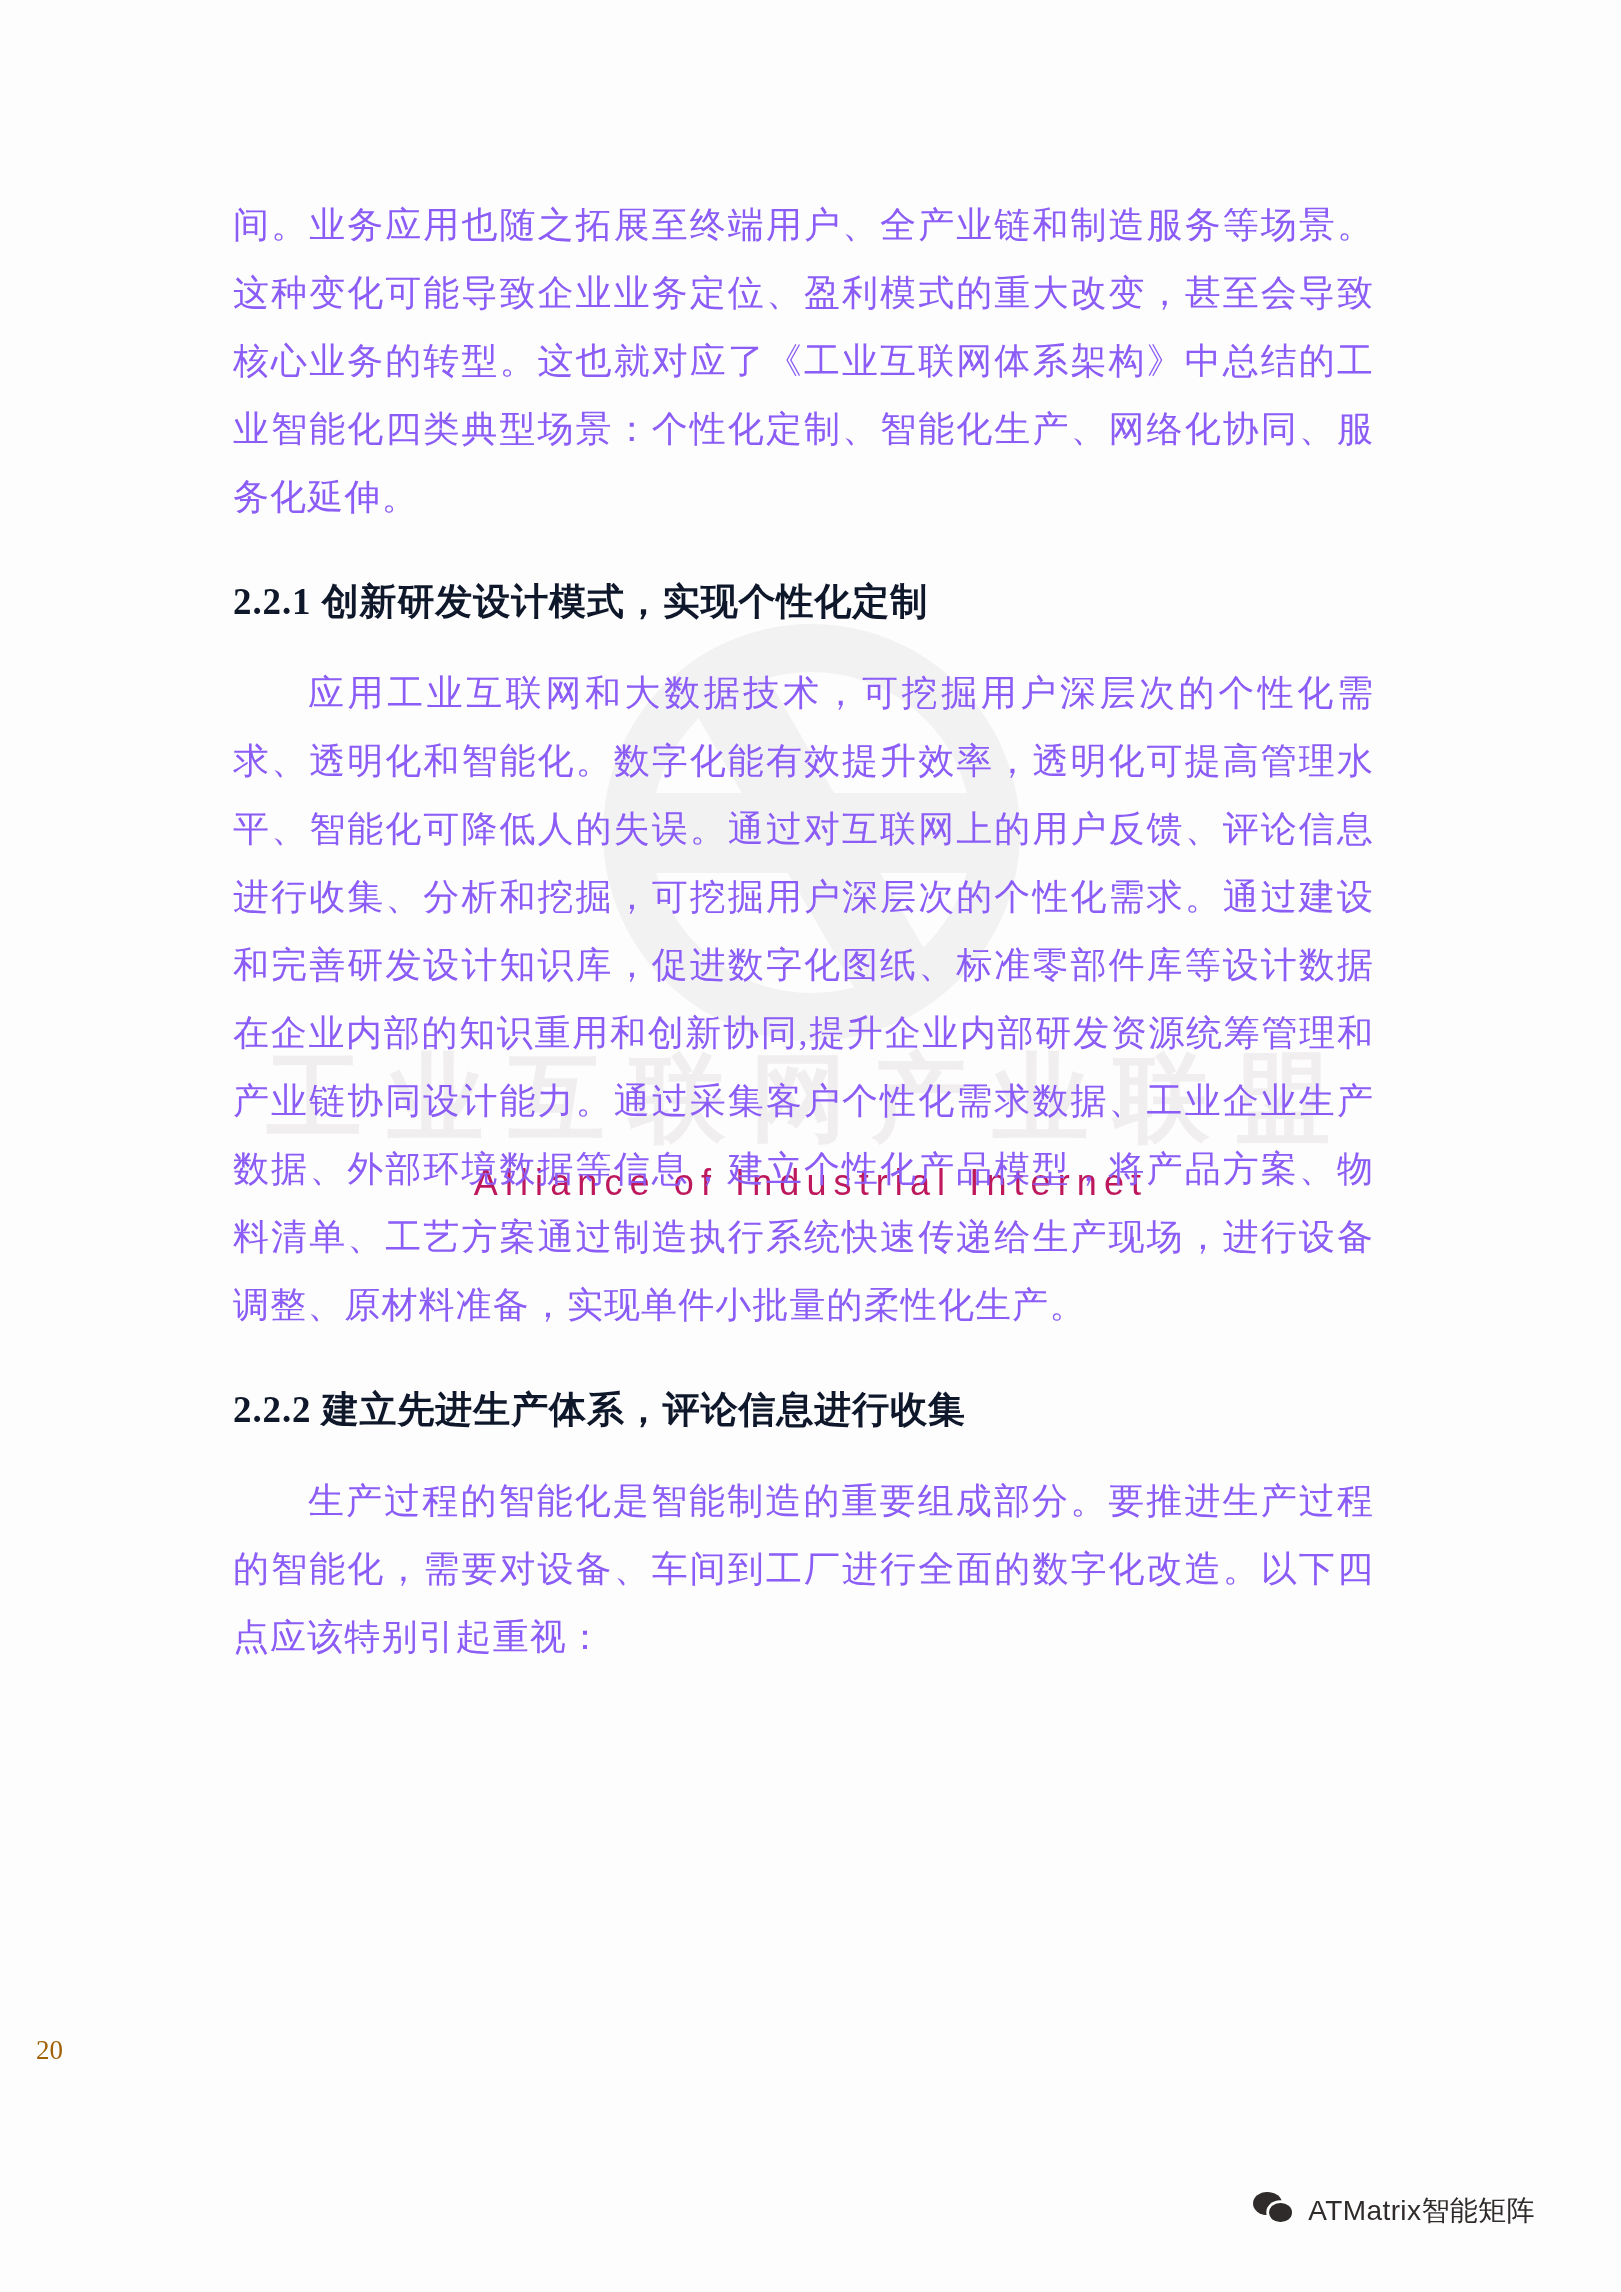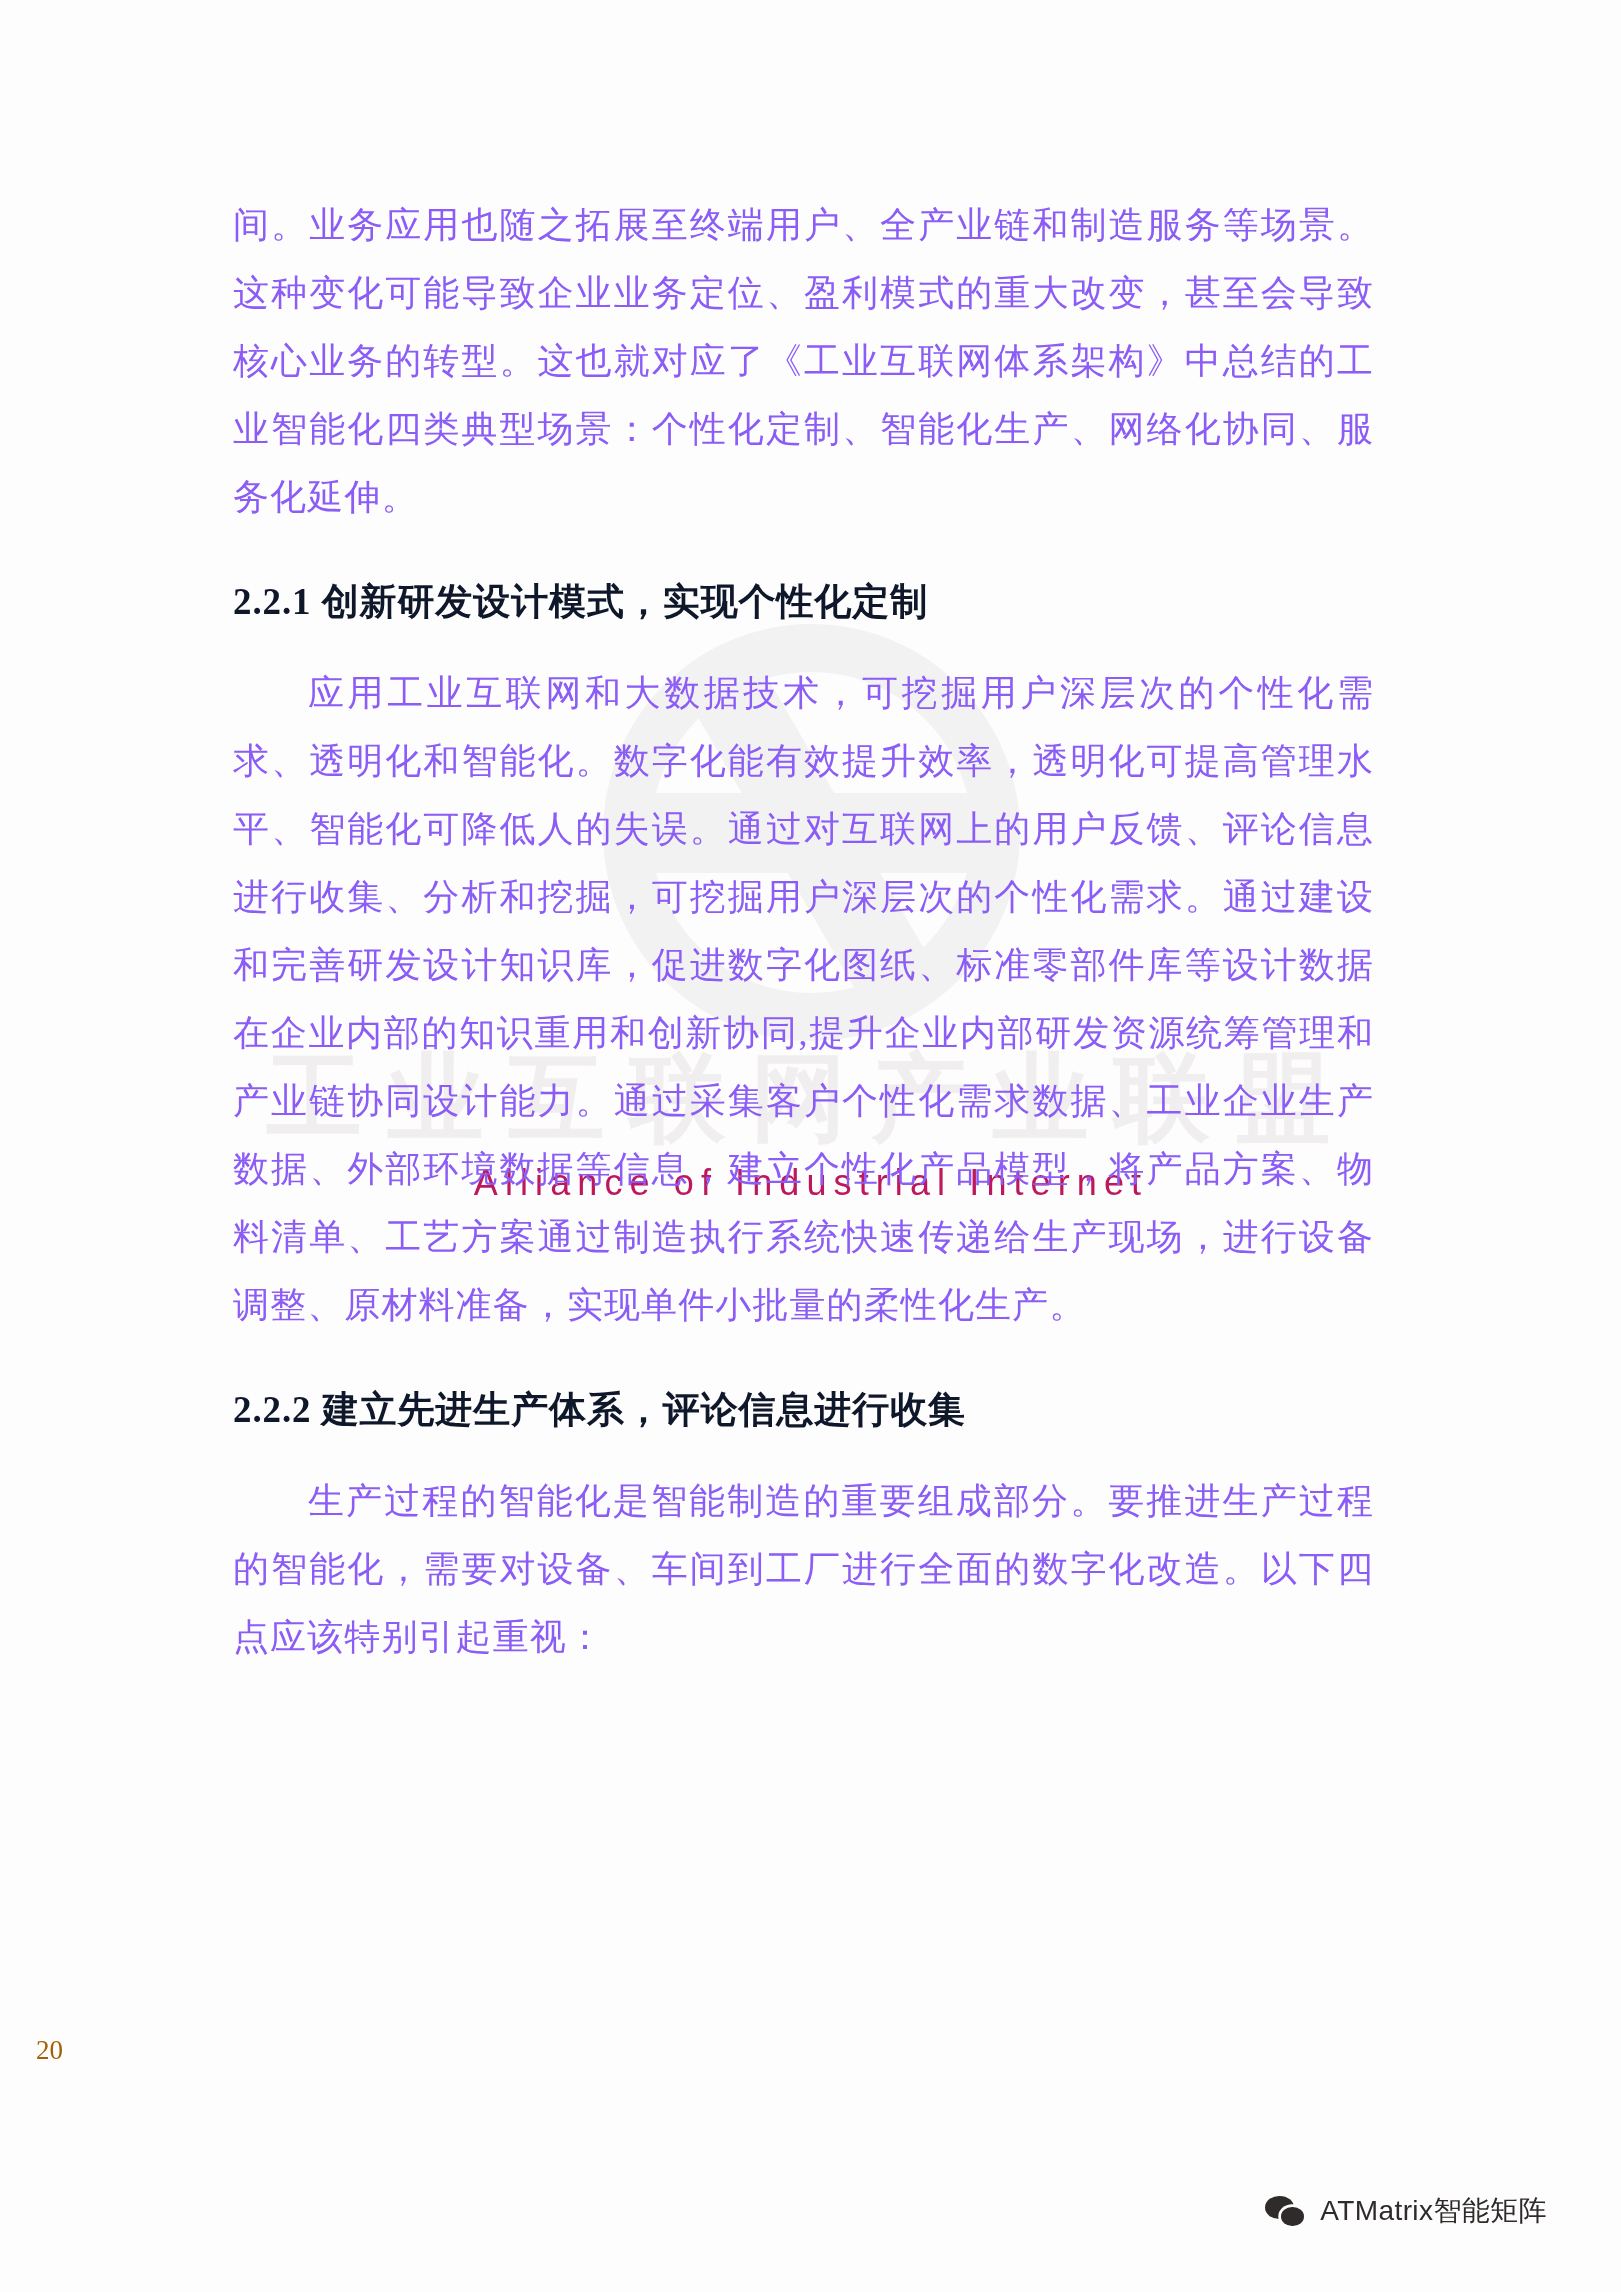--- a/index.html
+++ b/index.html
@@ -110,24 +110,24 @@
     top: 2035px;
     text-align: left;
     font-size: 27px;
     color: #a16207;
     z-index: 2;
     margin-left: 36px;
   }
 
   .footer-badge {
     position: absolute;
-    right: 75px;
+    right: 87px;
     top: 2192px;
     display: flex;
-    align-items: flex-end;
+    align-items: flex-start;
     gap: 14px;
     z-index: 3;
   }
   .wechat-icon {
     width: 41px;
     height: 34px;
     position: relative;
     display: inline-block;
   }
   .wechat-icon .b1,

